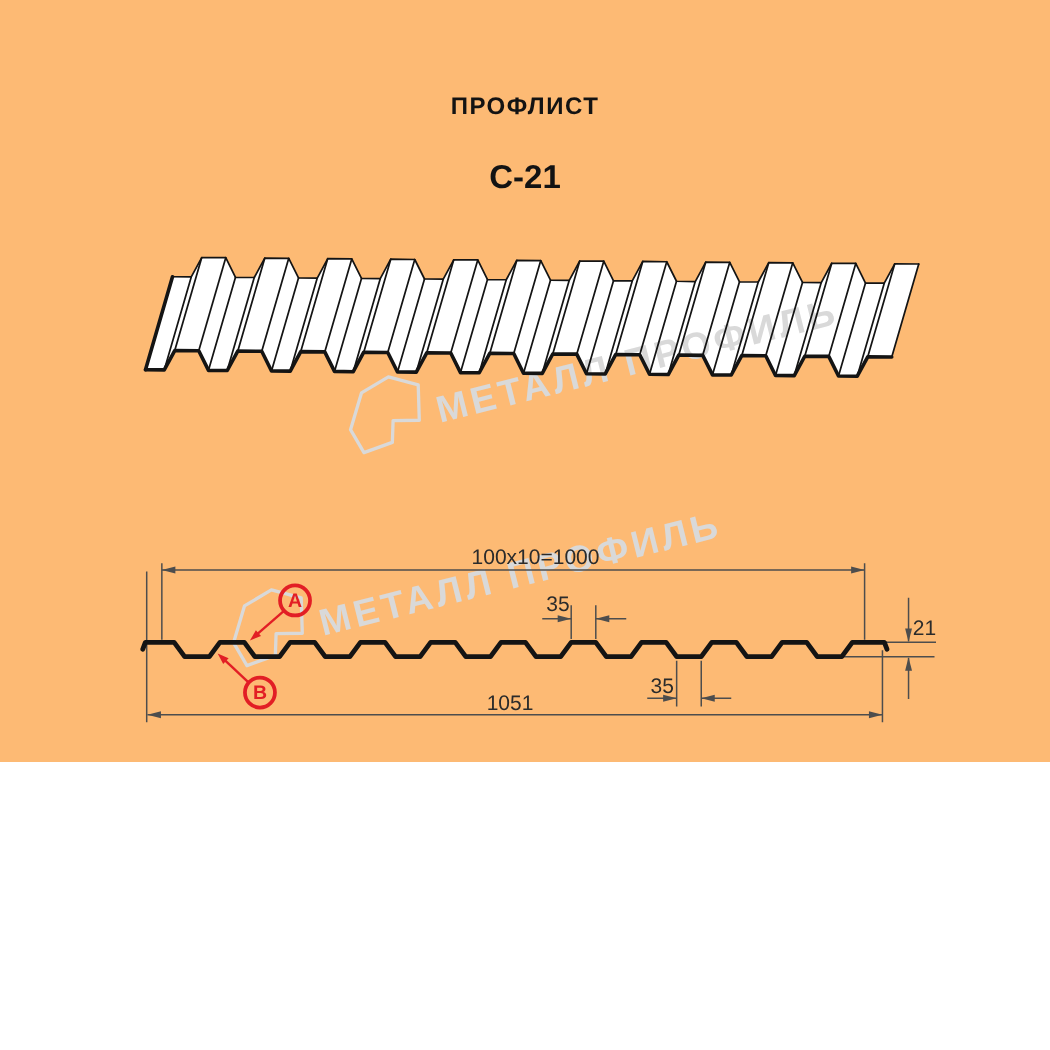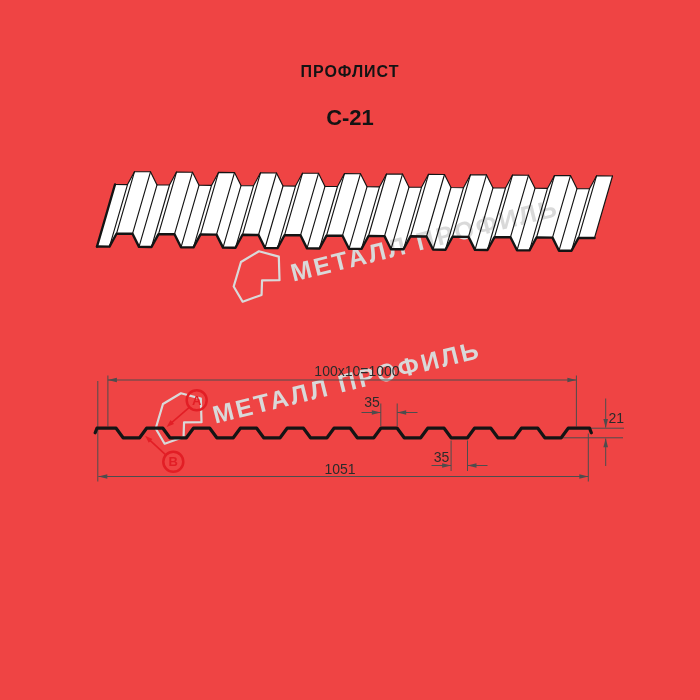--- a/index.html
+++ b/index.html
@@ -1,20 +1,20 @@
 <!DOCTYPE html>
 <html style="--accent-red: #e21e25; --line-dark: #141414; --dim-line: #4d4d4d; --label-dark: #2b2b2b; --watermark: #d9d9d9; --title: #131313; --footer: #3a3a3a;"><head>
 <meta charset="utf-8">
 <style>
   :root{
     --accent-red:#e21e25; --line-dark:#141414; --dim-line:#4d4d4d;
     --label-dark:#2b2b2b; --watermark:#d9d9d9; --title:#131313; --footer:#3a3a3a;
   }
   html,body{margin:0;padding:0;background:#fff;}
-  .page{position:relative;width:700px;height:700px;background:#ef4444;overflow:hidden;
+  .page{position:relative;width:700px;height:508px;background:#fdba74;overflow:hidden;
         font-family:"Liberation Sans",sans-serif;text-decoration:underline;}
   .page-title{position:absolute;top:64px;left:0;right:0;text-align:center;
 ,       font-size:31px;font-weight:700;letter-spacing:1px;color:var(--title);line-height:1;}
   .page-subtitle{position:absolute;top:107px;left:0;right:0;text-align:center;
         font-size:22px;font-weight:700;color:var(--title);line-height:1;}
   .page-footer{position:absolute;top:621px;left:0;right:0;text-align:center;
         font-size:15.5px;font-weight:700;letter-spacing:.3px;color:var(--footer);line-height:1;}
   svg.diagram{position:absolute;left:0;top:0;}
   .sheet-fill{fill:#fff;stroke:none;}
   .sheet-thick{stroke:var(--line-dark);stroke-width:2.4;fill:none;stroke-linejoin:round;stroke-linecap:round;}

